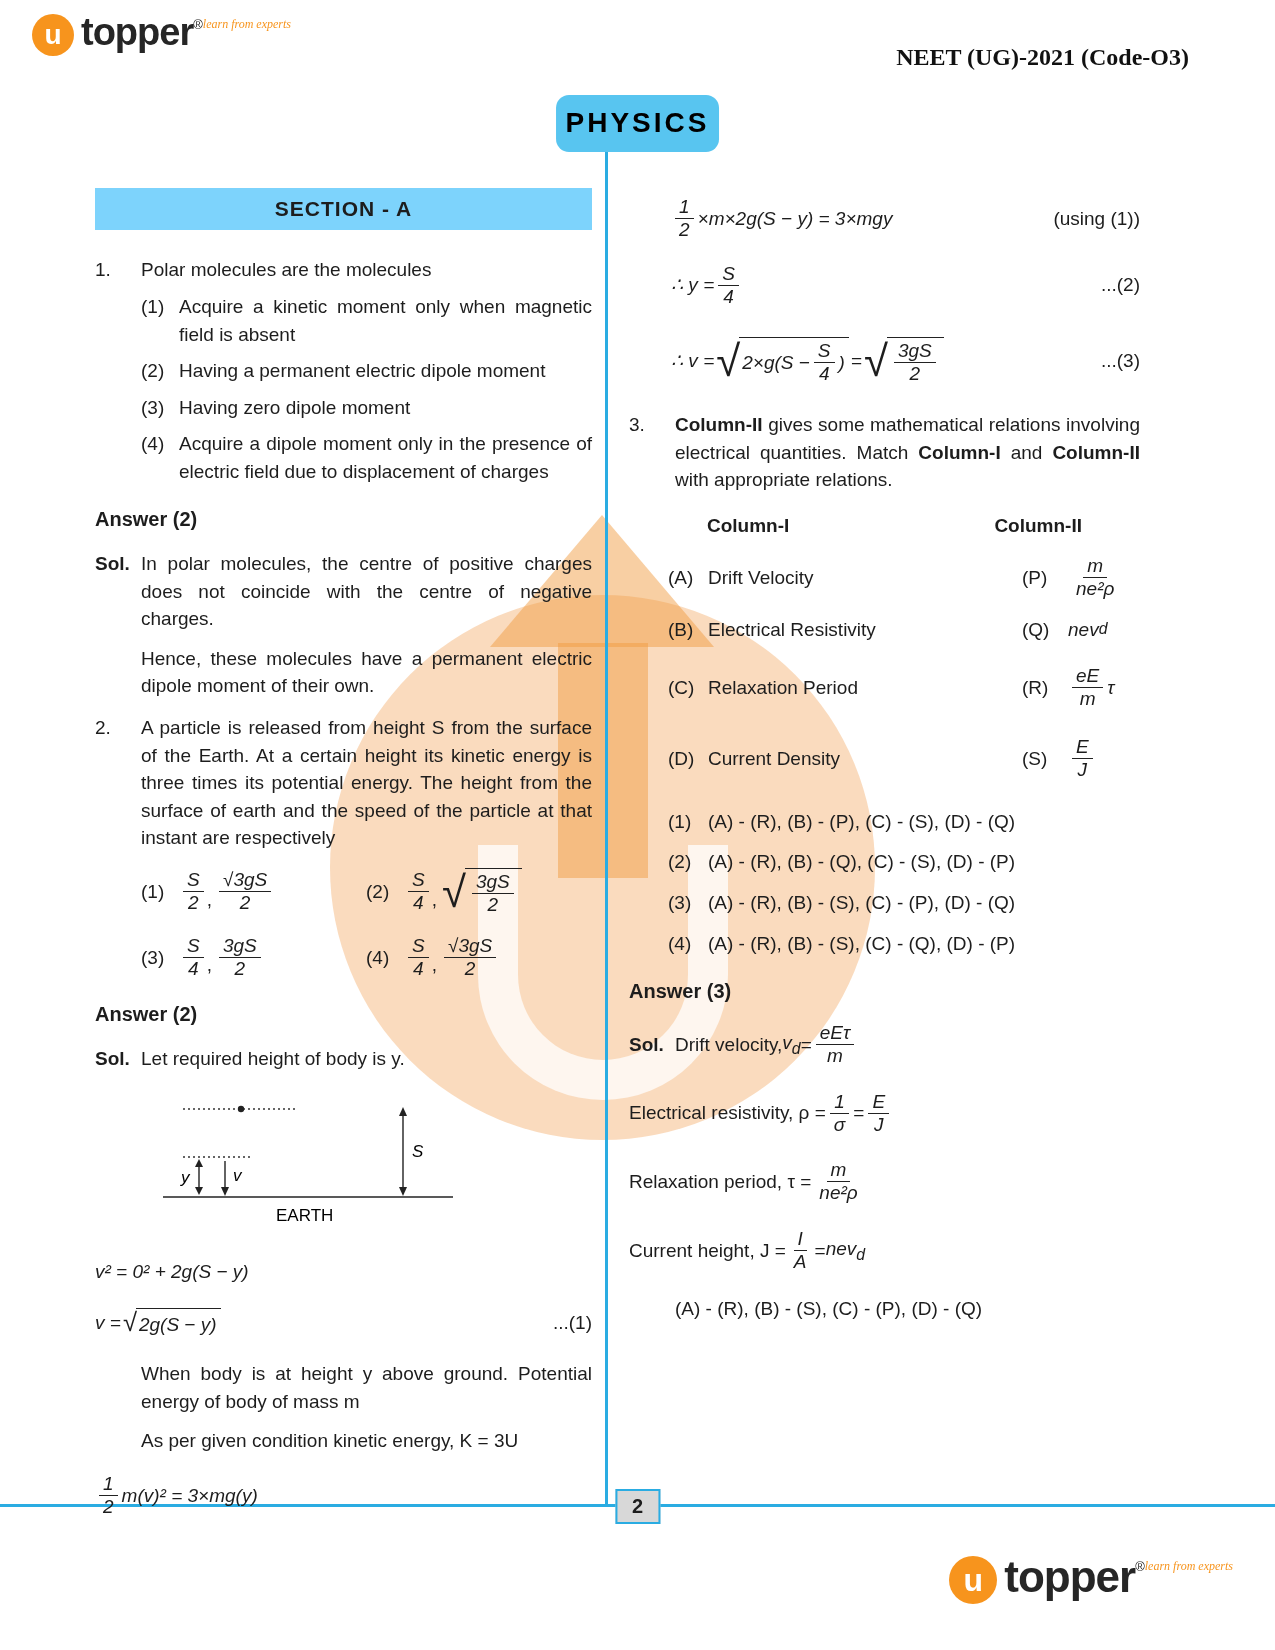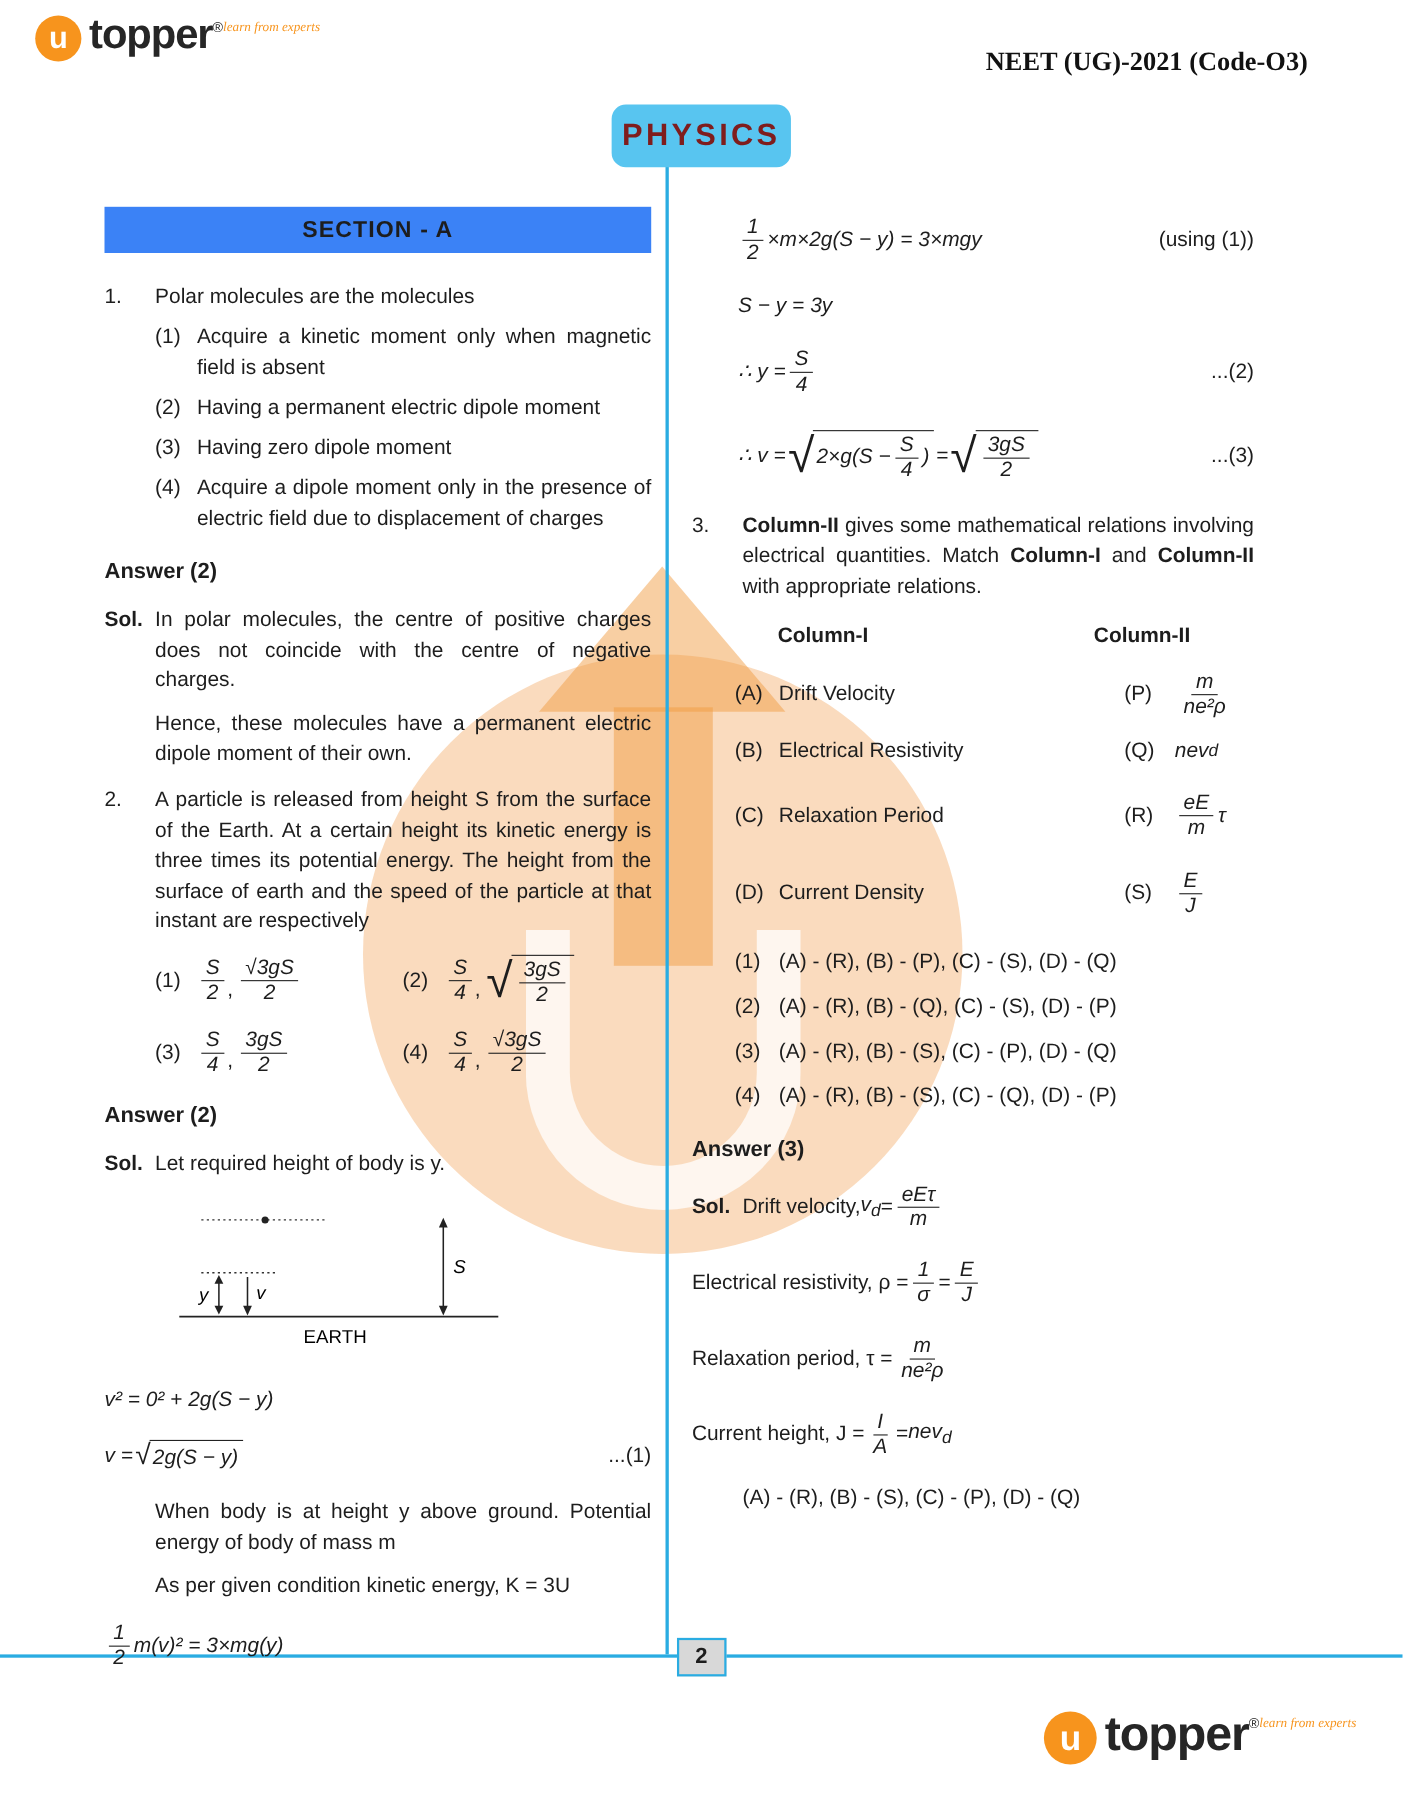--- a/index.html
+++ b/index.html
@@ -19,30 +19,30 @@
   .logo-textwrap{display:flex;}
   .logo-line{display:flex;align-items:flex-start}
   .logo-name{font-size:38px;font-weight:700;letter-spacing:-1px;color:#262626;line-height:0.95}
   .logo-reg{font-size:13px;margin-top:2px;color:#262626}
   .logo-tagline{color:#F7941D;font-style:italic;font-size:12px;text-align:right;font-family:"Liberation Serif",serif;margin-top:2px}
   .header-logo{position:absolute;left:32px;top:14px}
   .footer-logo{position:absolute;right:42px;top:1556px}
   .footer-logo .logo-circle{width:48px;height:48px;font-size:32px}
   .footer-logo .logo-name{font-size:44px}
   .paper-title{position:absolute;top:40px;right:86px;font-family:"Liberation Serif",serif;font-weight:700;font-size:24px;color:#111;z-index:2}
-  .subject-badge{position:absolute;top:95px;left:50%;transform:translateX(-50%);background:#58C5F0;color:#7f1d1d;font-weight:700;font-size:28px;letter-spacing:3px;padding:8px 10px;border-radius:13px;z-index:3}
+  .subject-badge{position:absolute;top:95px;left:50%;transform:translateX(-50%);background:#58C5F0;color:#000000;font-weight:700;font-size:28px;letter-spacing:3px;padding:8px 10px;border-radius:13px;z-index:3}
   .vdivider{position:absolute;left:605px;top:142px;width:3px;height:1362px;background:#2AACE2;z-index:1}
   .bottom-line{position:absolute;left:0;top:1504px;width:100%;height:3px;background:#2AACE2;z-index:1}
   .page-num{position:absolute;left:50%;top:1489px;transform:translateX(-50%);background:#d8d8d8;border:2px solid #2AACE2;padding:1px 15px;font-weight:700;font-size:20px;z-index:3}
 
   
   .col-left{position:absolute;left:95px;top:188px;width:497px;z-index:2}
   .col-right{position:absolute;left:629px;top:190px;width:511px;z-index:2}
 
-  .section-bar{background:#3b82f6;text-align:center;font-weight:700;font-size:21px;padding:6px 0;margin-bottom:26px;letter-spacing:1px}
+  .section-bar{background:#7dd3fc;text-align:center;font-weight:700;font-size:21px;padding:6px 0;margin-bottom:26px;letter-spacing:1px}
 
   .q{display:flex;margin-top:4px}
   .qnum{flex:none;width:46px}
   .qbody{flex:1}
   .qtext{text-align:justify}
   .opt{display:flex;margin-top:9px}
   .ol{flex:none;width:38px}
   .ot{flex:1;text-align:justify}
 
   .answer{font-weight:700;font-size:20px;margin:20px 0 16px}
@@ -279,21 +279,20 @@
     <span class="eqleft">
       <span class="frac">
           <span class="fn">1</span>
           <span class="fd">2</span>
         </span>
       <span class="math">×m×2g(S − y) = 3×mgy</span>
     </span>
     <span class="tag">(using (1))</span>
   </div>
 
-  <div class="eq math reqrow" style="margin:24px 0">S − y = 3y</div>
 
   <div class="eqrow reqrow">
     <span class="eqleft math">
       <span>∴   y = </span>
       <span class="frac">
           <span class="fn">S</span>
           <span class="fd">4</span>
         </span>
     </span>
     <span class="tag">...(2)</span>

